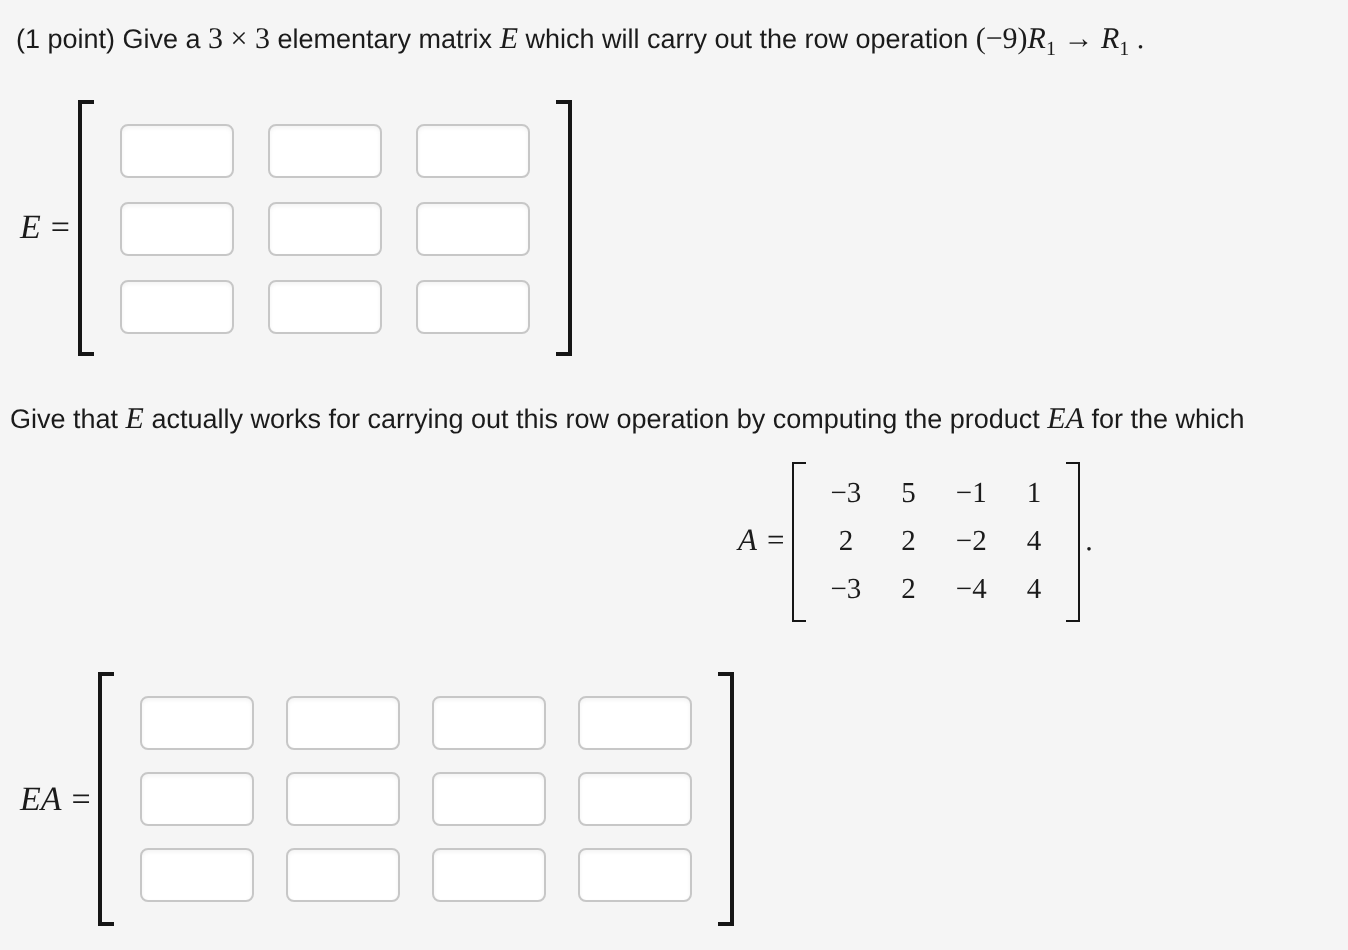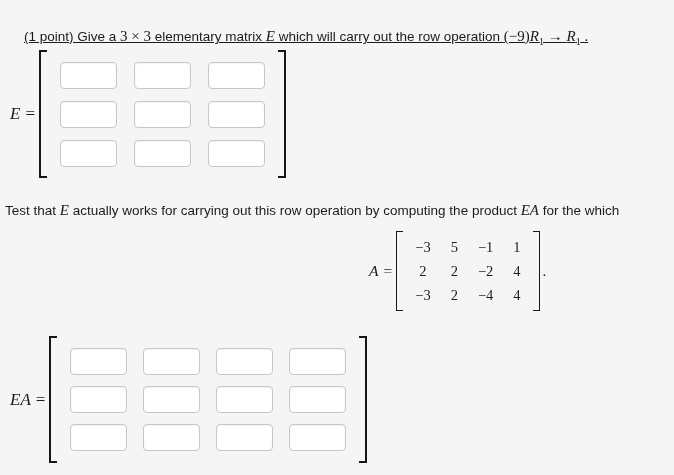--- a/index.html
+++ b/index.html
@@ -18,21 +18,21 @@
   
   .m  { font-family: "Liberation Serif", "DejaVu Serif", serif; font-size: 15px; }
   .it { font-style: italic; }
   sub.msub {
     font-family: "Liberation Serif", "DejaVu Serif", serif;
     font-size: 10px;
     font-style: normal;
     line-height: 0;
   }
 
-  .line1 { position: absolute; left: 8px; top: 9px;  margin: 16px; line-height: 22px; white-space: nowrap; text-decoration: underline; }
+  .line1 { position: absolute; left: 8px; top: 9px;  margin: 0; line-height: 22px; white-space: nowrap; }
   .line2 { position: absolute; left: 5px; top: 199px; margin: 0; line-height: 22px; white-space: nowrap; }
 
   .mat-row { position: absolute; display: flex; align-items: center; }
   .e-pos  { left: 10px;  top: 50px;  height: 128px; }
   .a-pos  { left: 369px; top: 231px; }
   .ea-pos { left: 10px;  top: 336px; height: 127px; }
 
   .mlabel {
     font-family: "Liberation Serif", "DejaVu Serif", serif;
     font-style: italic;
@@ -95,21 +95,21 @@
     <input type="text" style="">
     <input type="text" style="">
     <input type="text" style="">
     <input type="text" style="">
     <input type="text" style="">
     <input type="text" style="">
   </div>
   <span class="bk bk-r"></span>
 </div>
 
-<p class="line2"><span>Test that </span><span class="m it">E</span><span> actually works for carrying out this row operation by computing the product </span><span class="m it">EA</span><span> for the which</span></p>
+<p class="line2"><span>Give that </span><span class="m it">E</span><span> actually works for carrying out this row operation by computing the product </span><span class="m it">EA</span><span> for the which</span></p>
 
 <div class="mat-row a-pos">
   <span class="mlabel"><span class="it">A</span><span class="eq">=</span></span>
   <span class="bk bk-thin bk-l"></span>
   <div class="agrid">
     <span>−3</span>
     <span>5</span>
     <span>−1</span>
     <span>1</span>
     <span>2</span>

